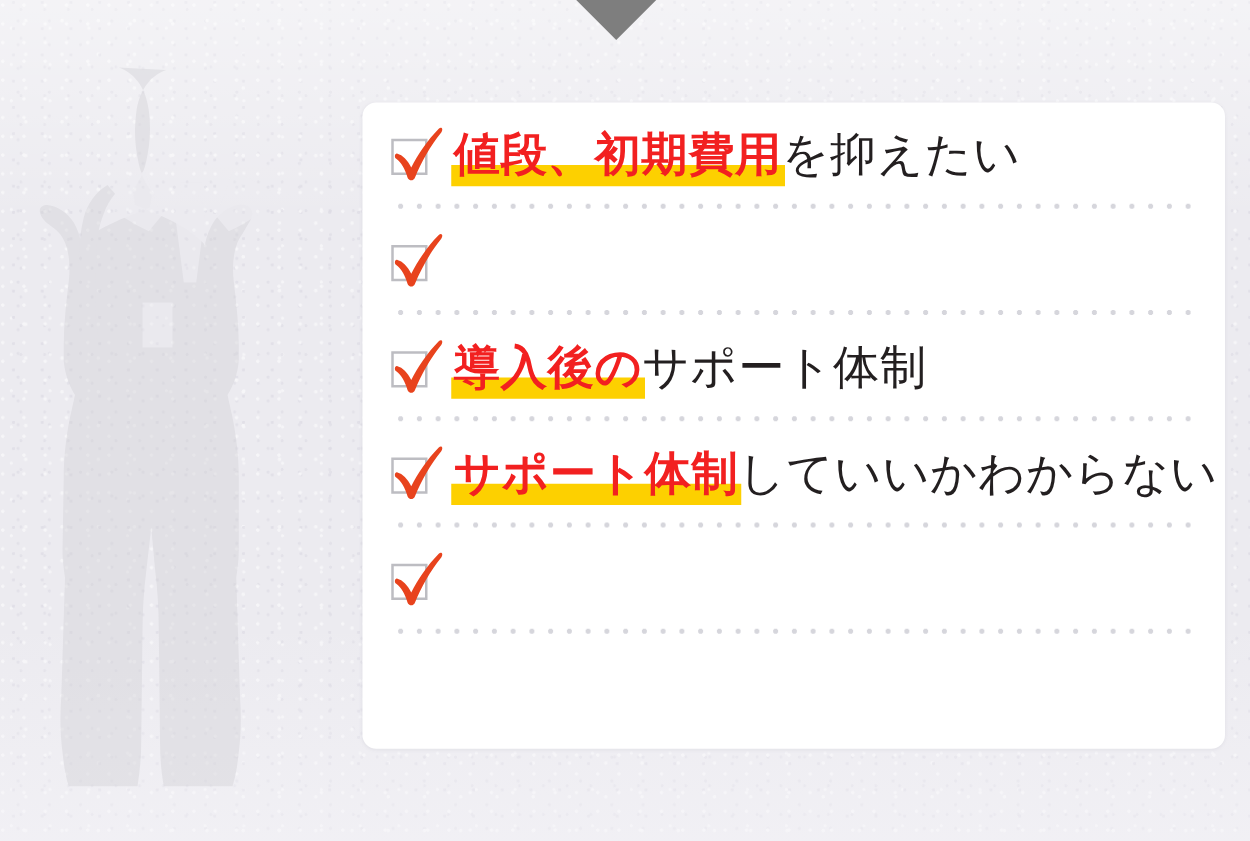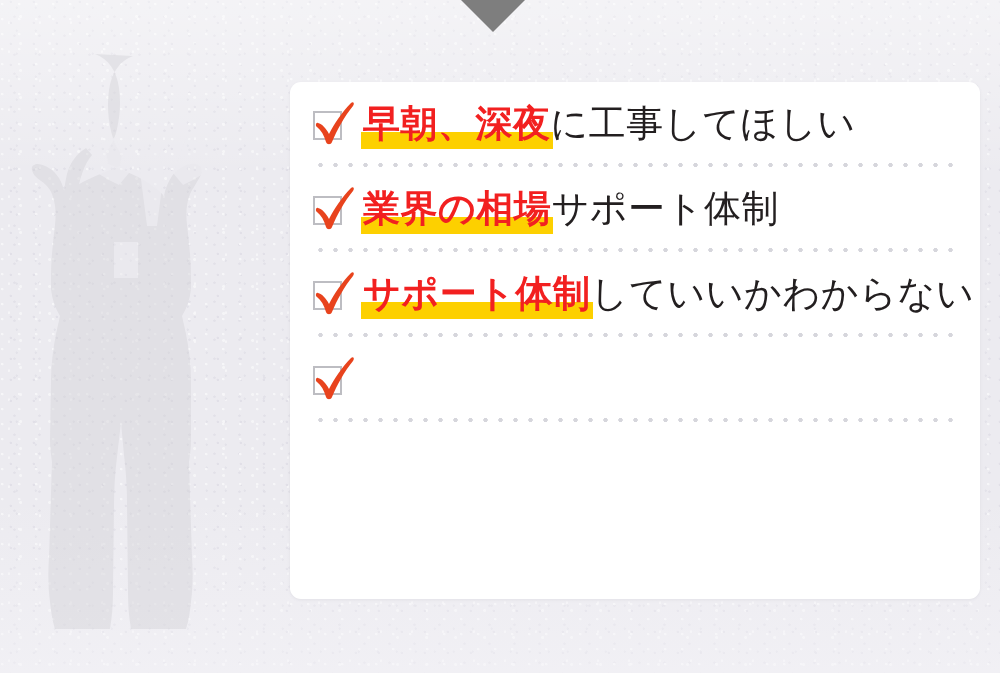--- a/index.html
+++ b/index.html
@@ -199,31 +199,40 @@
 
   <div class="card">
     <ul class="list" id="checklist">
         <li class="row">
           <span class="checkbox">
             <span class="box"></span>
             <svg class="tick" viewBox="0 0 44 48">
               <path d="M7 24 C11 25 15 29 18 35 C23 25 31 13 40 4 C42 2 44 4 42 7 C33 18 26 31 21 43 C20 46 16 46 15 43 C13 36 10 31 6 28 C4 27 5 23 7 24 Z" fill="#e8431d"></path>
             </svg>
           </span>
-          <span class="text"><span class="hl">早朝、深夜</span><span class="plain">に工事してほしい</span></span>
-          <span class="divider"></span>
-        </li>
-        <li class="row">
-          <span class="checkbox">
-            <span class="box"></span>
-            <svg class="tick" viewBox="0 0 44 48">
-              <path d="M7 24 C11 25 15 29 18 35 C23 25 31 13 40 4 C42 2 44 4 42 7 C33 18 26 31 21 43 C20 46 16 46 15 43 C13 36 10 31 6 28 C4 27 5 23 7 24 Z" fill="#e8431d"></path>
-            </svg>
-          </span>
-          <span class="text"><span class="hl">業界の相場</span><span class="plain">サポート体制</span></span>
+          <span class="text"><span class="hl">値段、初期費用</span><span class="plain">を抑えたい</span></span>
+          <span class="divider"></span>
+        </li>
+        <li class="row">
+          <span class="checkbox">
+            <span class="box"></span>
+            <svg class="tick" viewBox="0 0 44 48">
+              <path d="M7 24 C11 25 15 29 18 35 C23 25 31 13 40 4 C42 2 44 4 42 7 C33 18 26 31 21 43 C20 46 16 46 15 43 C13 36 10 31 6 28 C4 27 5 23 7 24 Z" fill="#e8431d"></path>
+            </svg>
+          </span>
+          <span class="divider"></span>
+        </li>
+        <li class="row">
+          <span class="checkbox">
+            <span class="box"></span>
+            <svg class="tick" viewBox="0 0 44 48">
+              <path d="M7 24 C11 25 15 29 18 35 C23 25 31 13 40 4 C42 2 44 4 42 7 C33 18 26 31 21 43 C20 46 16 46 15 43 C13 36 10 31 6 28 C4 27 5 23 7 24 Z" fill="#e8431d"></path>
+            </svg>
+          </span>
+          <span class="text"><span class="hl">導入後の</span><span class="plain">サポート体制</span></span>
           <span class="divider"></span>
         </li>
         <li class="row">
           <span class="checkbox">
             <span class="box"></span>
             <svg class="tick" viewBox="0 0 44 48">
               <path d="M7 24 C11 25 15 29 18 35 C23 25 31 13 40 4 C42 2 44 4 42 7 C33 18 26 31 21 43 C20 46 16 46 15 43 C13 36 10 31 6 28 C4 27 5 23 7 24 Z" fill="#e8431d"></path>
             </svg>
           </span>
           <span class="text"><span class="hl">サポート体制</span><span class="plain">していいかわからない</span></span>

